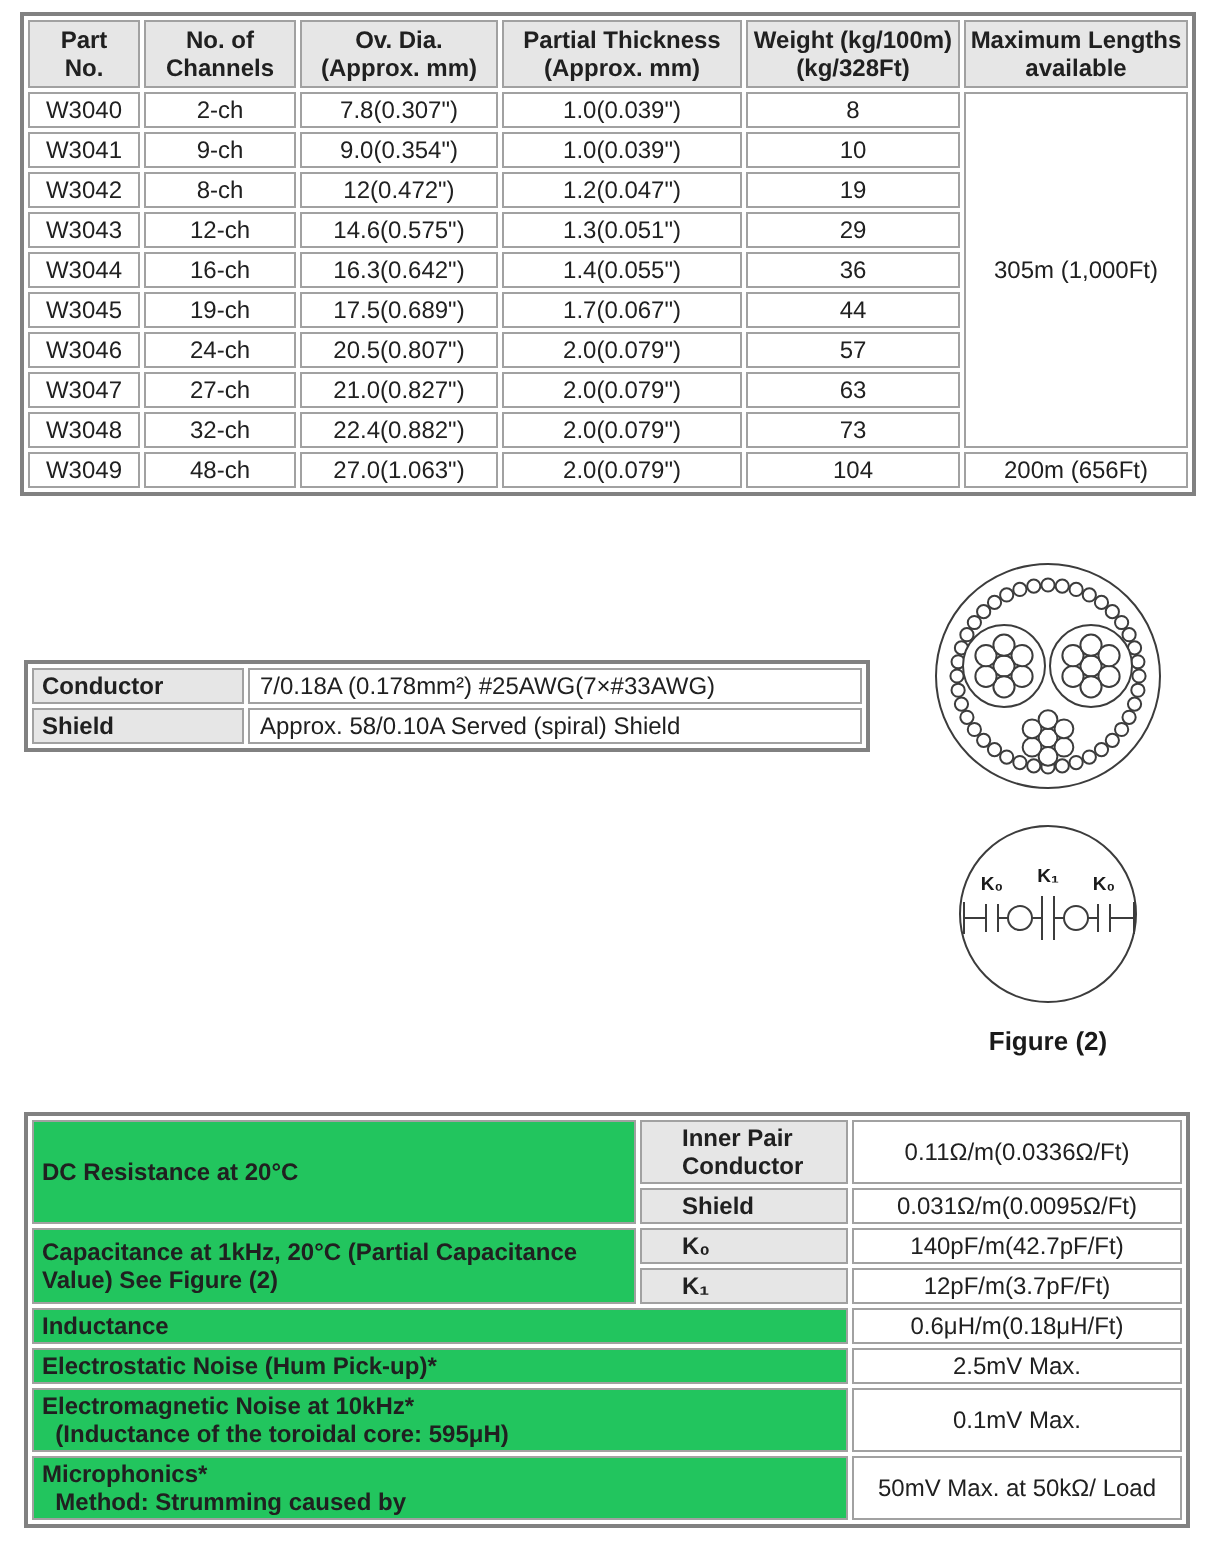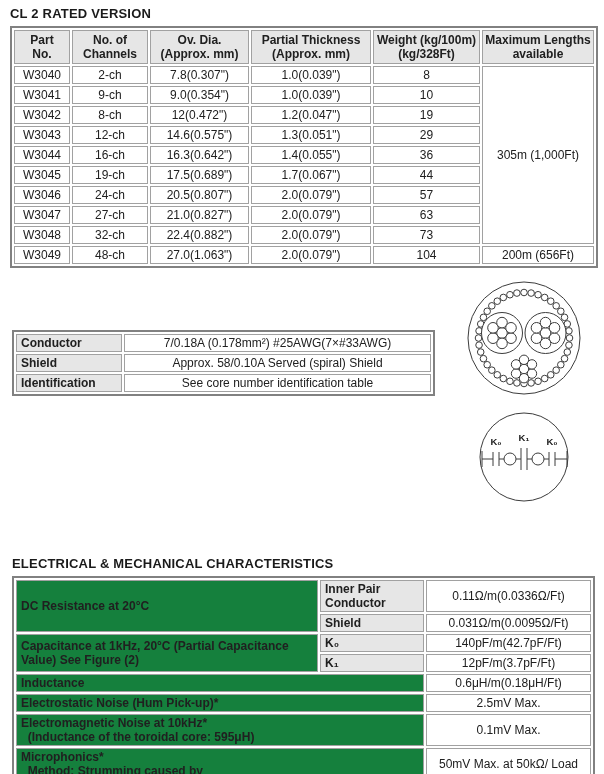--- a/index.html
+++ b/index.html
@@ -31,40 +31,39 @@
   }
   th {
     background: #e6e6e6; font-weight: bold; text-align: center; padding: 2px 2px;
   }
   
   #rated-table td { text-align: center; height: 18px; }
   #rated-table td.part { font-weight: normal; }
   
   #core-table td.lbl { background: #e6e6e6; font-weight: bold; text-align: left; padding-left: 4px; height: 18px; }
   #core-table td.val { text-align: left; padding: 1px 5px; }
-  #core-table td.val .flexline { display: flex; justify-content: center; align-items: baseline; }
+  #core-table td.val .flexline { display: flex; justify-content: flex-start; align-items: baseline; }
   
-  #elec-table td.lbl { background: #15803d; font-weight: bold; text-align: left; padding-left: 4px; }
-  #elec-table td.sub { background: #e6e6e6; font-weight: bold; text-align: left; padding-left: 4px; }
+  #elec-table td.lbl { background: #22c55e; font-weight: bold; text-align: left; padding-left: 4px; }
+  #elec-table td.sub { background: #e6e6e6; font-weight: bold; text-align: left; padding-left: 20px; }
   #elec-table td.val { text-align: center; }
   #elec-table td { height: 18px; }
 
   .fig-caption { font-size: 13px; font-weight: bold; color: #1a1a1a; margin-top: 3px; }
   svg { display: block; }
   .fig-stroke { stroke: #3c3c3c; fill: none; stroke-width: 1; }
   .fig-fill-white { stroke: #3c3c3c; fill: #ffffff; stroke-width: 1; }
   .cap-label { font: bold 9.5px "Liberation Sans", sans-serif; fill: #1a1a1a; text-anchor: middle; }
 </style>
 </head>
 <body>
 
 <div class="page">
 
   <div class="sec" id="sec-rated">
-    <div class="section-title">CL 2 RATED VERSION</div>
     <table id="rated-table">
       <colgroup>
         <col style="width:56px">
           <col style="width:76px">
           <col style="width:99px">
         <col style="width:120px">
           <col style="width:107px">
           <col style="width:112px">
       </colgroup>
       <thead>
@@ -167,24 +166,20 @@
           <col style="width:307px">
         </colgroup>
       <tbody>
           <tr>
             <td class="lbl">Conductor</td>
             <td class="val"><div class="flexline"><span>7/0.18A (0.178mm²) #25AWG</span><span>(7×#33AWG)</span></div></td>
           </tr>
           <tr>
             <td class="lbl">Shield</td>
             <td class="val"><div class="flexline"><span>Approx. 58/0.10A Served (spiral) Shield</span></div></td>
-          </tr>
-          <tr>
-            <td class="lbl">Identification</td>
-            <td class="val"><div class="flexline"><span>See core number identification table</span></div></td>
           </tr>
         </tbody>
     </table>
   </div>
 
   <div id="figure-block">
     <svg id="cross-section-svg" width="152" height="128" viewBox="0 0 152 128">
       <circle class="fig-stroke" cx="76" cy="62" r="56"></circle>
       <g id="braid">
           <circle cx="121.5" cy="62" r="3.3" class="fig-fill-white"></circle>
@@ -275,24 +270,24 @@
         <line x1="96" y1="55" x2="101" y2="55"></line>
         <line x1="101" y1="48" x2="101" y2="62"></line>
         <line x1="107" y1="48" x2="107" y2="62"></line>
         <line x1="107" y1="55" x2="119" y2="55"></line>
         <line x1="119" y1="47" x2="119" y2="63"></line>
       </g>
       <text class="cap-label" x="48" y="41">K₀</text>
       <text class="cap-label" x="76" y="37">K₁</text>
       <text class="cap-label" x="104" y="41">K₀</text>
     </svg>
+    <div class="fig-caption">Figure (2)</div>
   </div>
 
   <div class="sec" id="sec-elec">
-    <div class="section-title">ELECTRICAL &amp; MECHANICAL CHARACTERISTICS</div>
     <table id="elec-table">
       <colgroup>
           <col style="width:302px">
           <col style="width:104px">
           <col style="width:165px">
         </colgroup>
       <tbody>
           <tr>
             <td class="lbl" rowspan="2">DC Resistance at 20°C</td>
             <td class="sub">Inner Pair

